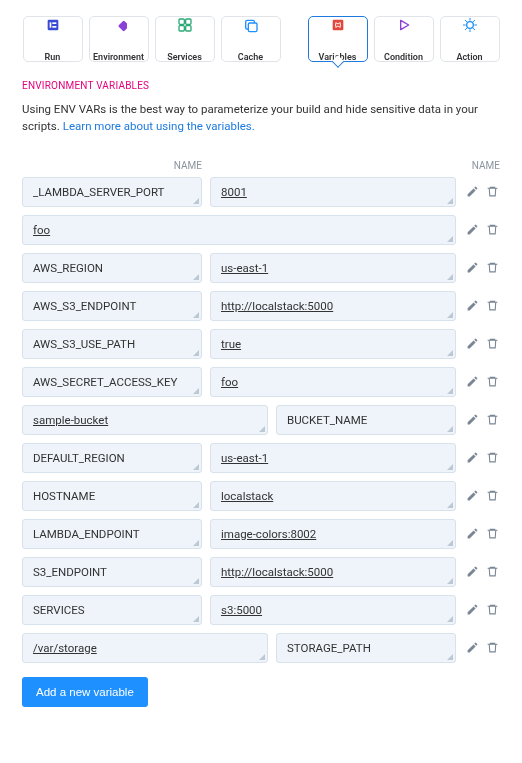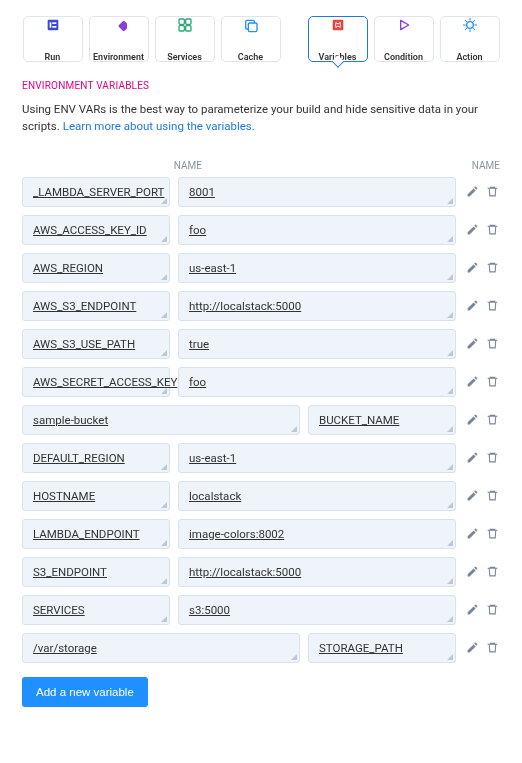--- a/index.html
+++ b/index.html
@@ -16,21 +16,21 @@
 .description { font-size: 11.5px; color: #333; line-height: 1.5; margin-bottom: 24px; }
 .description a { color: #1f7ae0; text-decoration: none; }
 
 .col-headers { display: flex; gap: 0; margin-bottom: 6px; text-align: right; }
 .col-headers .col-name { width: 180px; font-size: 10px; color: #8a94a0; }
 .col-headers .col-value { flex: 1; font-size: 10px; color: #8a94a0; }
 
 .var-row { display: flex; align-items: center; gap: 8px; margin-bottom: 8px; }
 .field { background: #eef4f9; border: 1px solid #d7e2ec; border-radius: 3px; height: 30px; padding: 0 10px; display: flex; align-items: center; font-size: 11.5px; color: #333; position: relative; }
 .field::after { content:""; position:absolute; right:2px; bottom:2px; width:0; height:0; border-style:solid; border-width:0 0 6px 6px; border-color: transparent transparent #bcc8d4 transparent;}
-.name-field { width: 148px; text-decoration: underline; }
+.name-field { width: 180px; }
 .value-field { flex: 1; text-decoration: underline; }
 .actions { display: flex; gap: 6px; align-items: center; width: 36px; justify-content: flex-end;}
 .icon-btn { width: 14px; height: 14px; cursor: pointer; color: #7a8694; }
 
 .add-btn { margin-top: 6px; background: #1f90ff; color: #fff; border: none; border-radius: 3px; padding: 9px 14px; font-size: 11.5px; font-weight: 400; cursor: pointer; }
 </style>
 </head>
 <body>
 
 
@@ -121,21 +121,20 @@
       <div class="actions">
         <span class="icon-btn"><svg viewBox="0 0 24 24" width="13" height="13" fill="#7a8694">
             <path d="M3 17.25V21h3.75l11-11-3.75-3.75-11 11zM20.71 7.04a1 1 0 0 0 0-1.41l-2.34-2.34a1 1 0 0 0-1.41 0l-1.83 1.83 3.75 3.75 1.83-1.83z"></path>
           </svg></span>
         <span class="icon-btn"><svg viewBox="0 0 24 24" width="13" height="13" fill="none" stroke="#7a8694" stroke-width="2">
             <path d="M3 6h18M8 6V4h8v2M6 6l1 14h10l1-14"></path>
           </svg></span>
       </div>
     </div>
     <div class="var-row">
-      <div class="field name-field">AWS_ACCESS_KEY_ID</div>
       <div class="field value-field">foo</div>
       <div class="actions">
         <span class="icon-btn"><svg viewBox="0 0 24 24" width="13" height="13" fill="#7a8694">
             <path d="M3 17.25V21h3.75l11-11-3.75-3.75-11 11zM20.71 7.04a1 1 0 0 0 0-1.41l-2.34-2.34a1 1 0 0 0-1.41 0l-1.83 1.83 3.75 3.75 1.83-1.83z"></path>
           </svg></span>
         <span class="icon-btn"><svg viewBox="0 0 24 24" width="13" height="13" fill="none" stroke="#7a8694" stroke-width="2">
             <path d="M3 6h18M8 6V4h8v2M6 6l1 14h10l1-14"></path>
           </svg></span>
       </div>
     </div>

